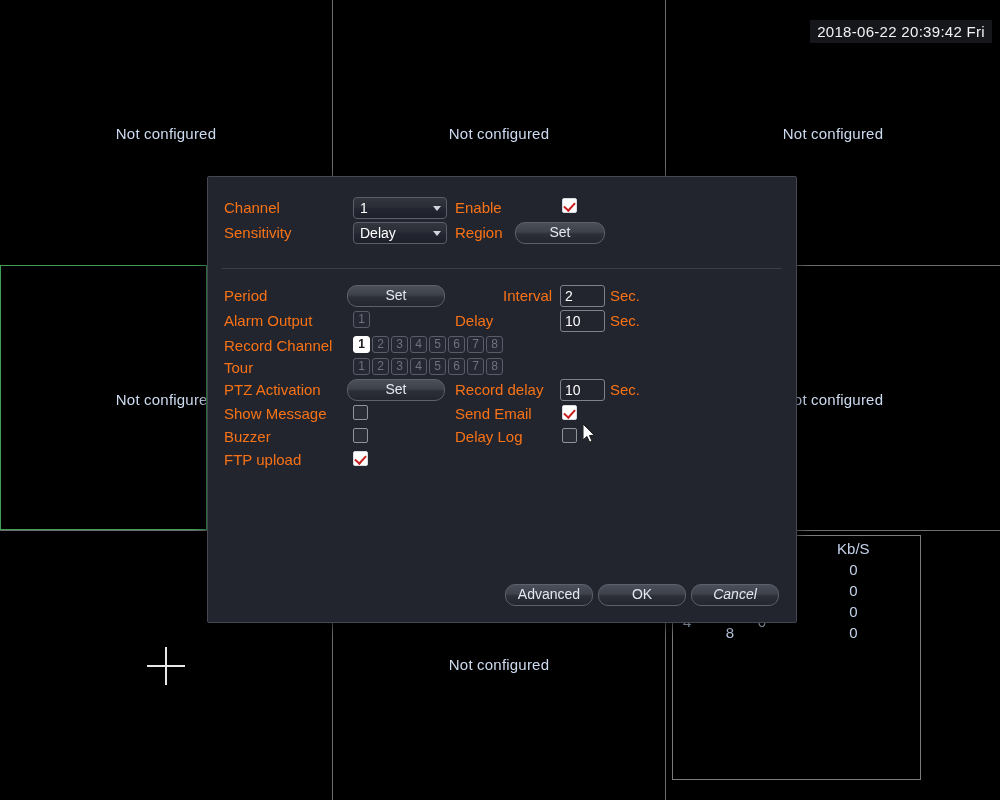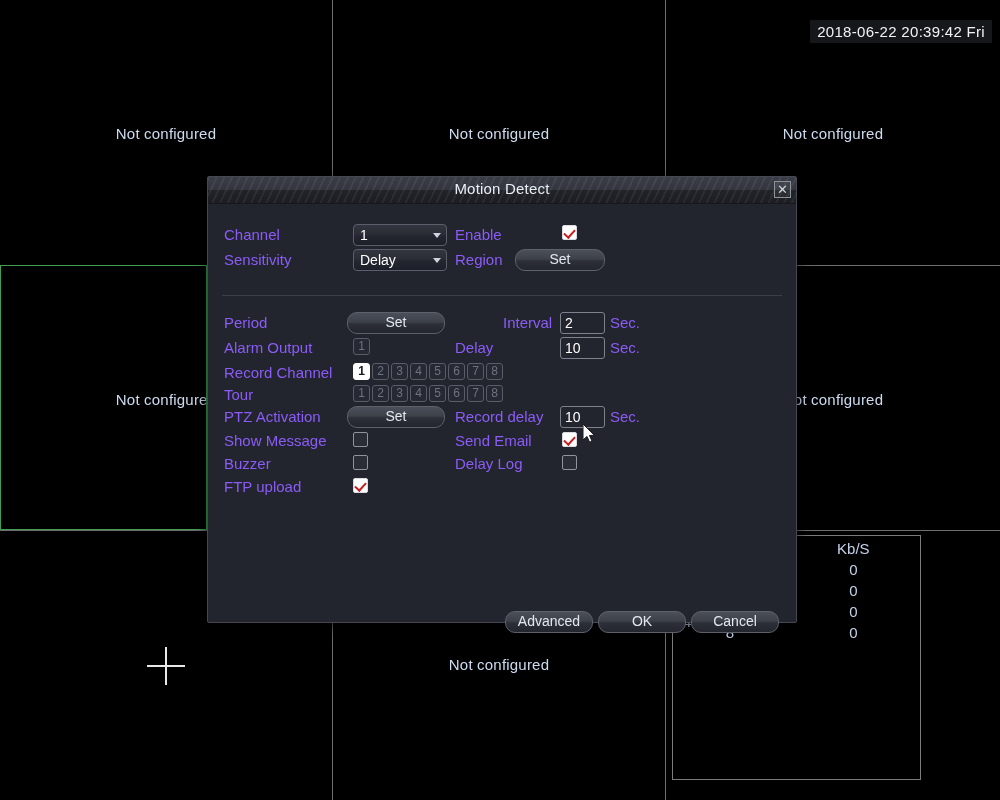--- a/index.html
+++ b/index.html
@@ -78,21 +78,21 @@
     color:#e9eef6;font-size:15px;letter-spacing:.2px;
   }
   #close-button{
     position:absolute;right:5px;top:4px;width:17px;height:17px;
     border:1px solid #8d9198;color:#cfd5dd;font-size:13px;line-height:15px;
     text-align:center;cursor:pointer;box-sizing:border-box;
     background:rgba(255,255,255,.05);
   }
   #dialog-body{position:relative;height:420px;}
 
-  .lbl{position:absolute;color:#8b5cf6;font-size:15px;white-space:nowrap;}
+  .lbl{position:absolute;color:#f97316;font-size:15px;white-space:nowrap;}
 
   
   .dd{
     position:absolute;height:22px;box-sizing:border-box;
     background:linear-gradient(#33363f 0%,#2a2d35 45%,#232630 55%,#1d2029 100%);
     border:1px solid #5b5f6b;border-radius:4px;
     color:#fff;font-size:14px;line-height:20px;padding-left:6px;
     cursor:pointer;
   }
   .dd .arrow{
@@ -204,24 +204,20 @@
 </div>
 
 <div style="position:absolute;left:683px;top:613px;color:#c3d2ea;font-size:15px;">
   <span>4</span>
   <span style="display:inline-block;width:58px;"></span>
   <span>0</span>
 </div>
 
 <div id="motion-dialog">
 
-  <div id="dialog-titlebar">
-    <div id="dialog-title">Motion Detect</div>
-    <div id="close-button">✕</div>
-  </div>
 
   <div id="dialog-body">
 
     <div class="lbl" style="left:16px;top:22px;">Channel</div>
     <div class="dd" style="left:145px;top:20px;width:94px;">
       <span>1</span>
       <span class="arrow"></span>
     </div>
     <div class="lbl" style="left:247px;top:22px;">Enable</div>
     <div class="cbx checked" style="left:354px;top:21px;"></div>
@@ -286,20 +282,20 @@
     <div class="lbl" style="left:16px;top:251px;">Buzzer</div>
     <div class="cbx" style="left:145px;top:251px;"></div>
     <div class="lbl" style="left:247px;top:251px;">Delay Log</div>
     <div class="cbx" style="left:354px;top:251px;"></div>
 
     <div class="lbl" style="left:16px;top:274px;">FTP upload</div>
     <div class="cbx checked" style="left:145px;top:274px;"></div>
 
     <div class="btn" style="left:297px;top:407px;width:88px;">Advanced</div>
     <div class="btn" style="left:390px;top:407px;width:88px;">OK</div>
-    <div class="btn" style="left:483px;top:407px;width:88px;">Cancel</div>
+    <div class="btn" style="left:483px;top:407px;width:88px;font-style:italic;">Cancel</div>
 
   </div>
 </div>
 
 <svg id="mouse-cursor" viewBox="0 0 13 20">
   <polygon points="0,0 0,16 4,12.4 6.6,18.2 9,17.1 6.5,11.5 11.4,11.3" fill="#ffffff" stroke="#1a1a1a" stroke-width="1"></polygon>
 </svg>
 
 </body></html>

